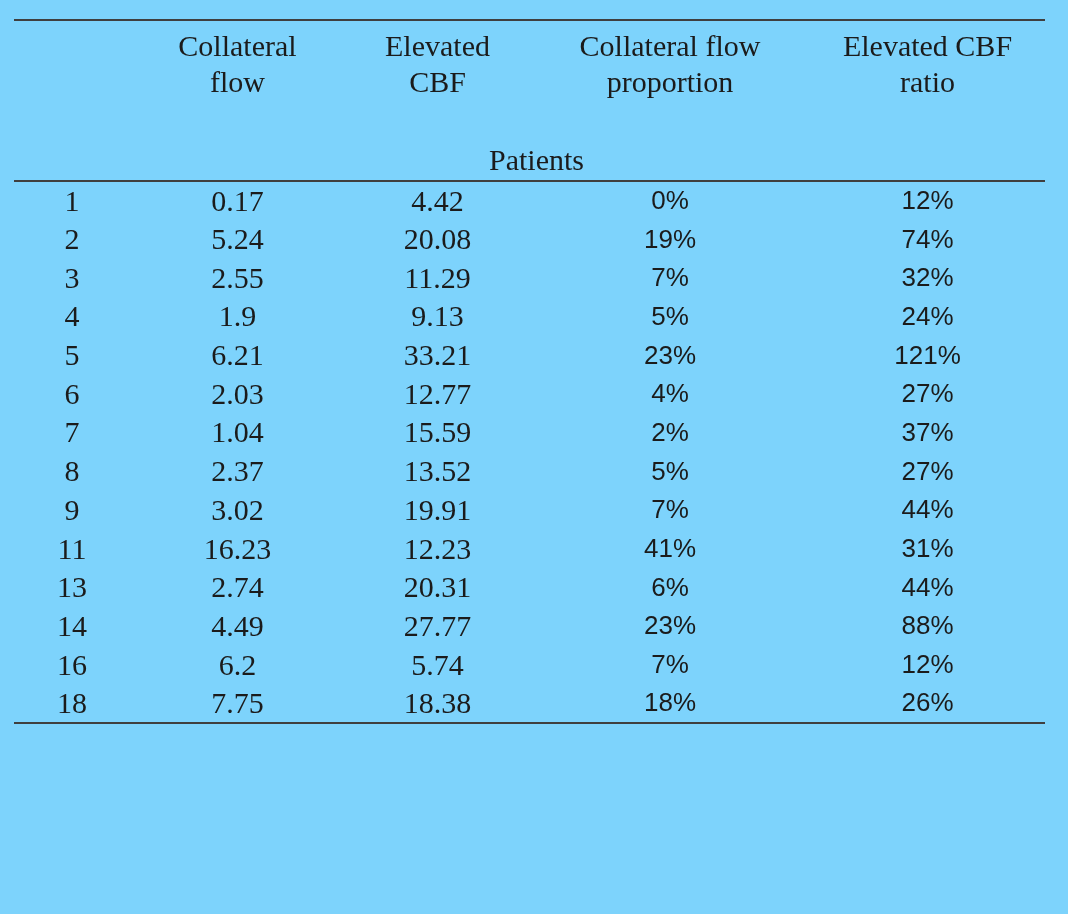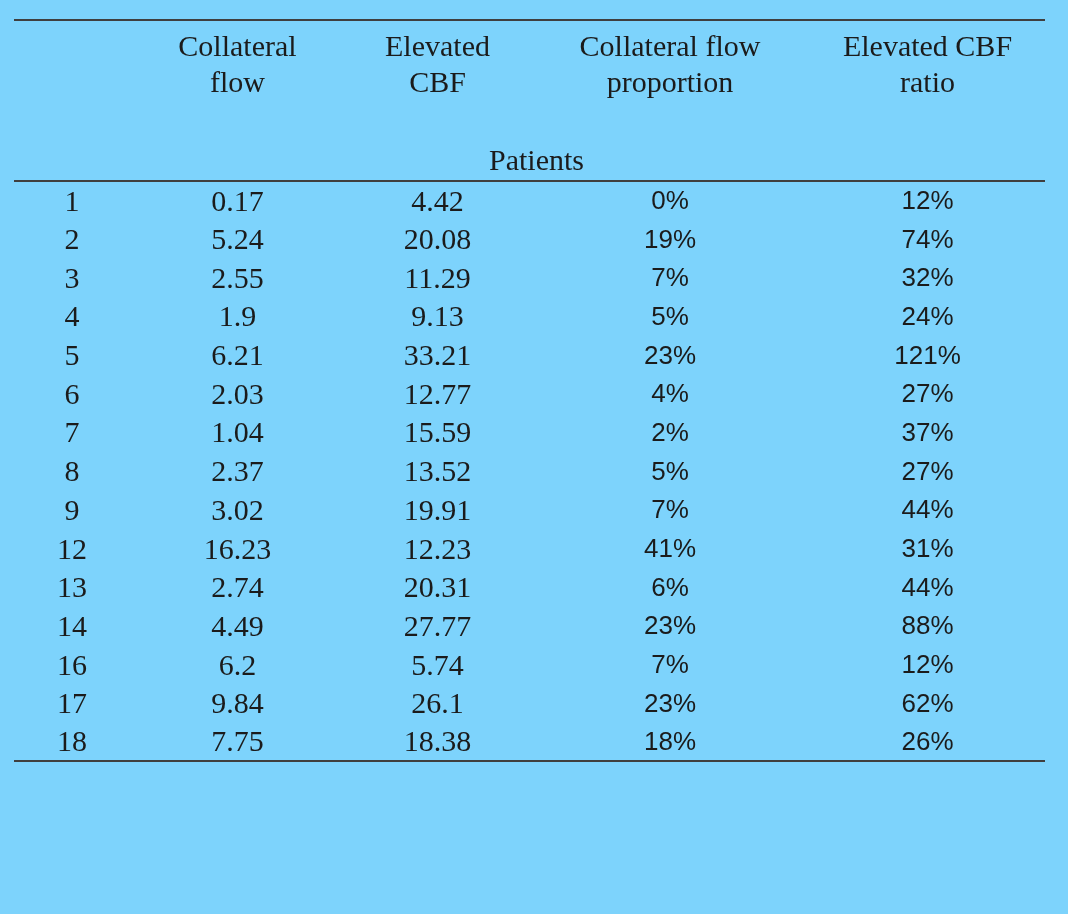--- a/index.html
+++ b/index.html
@@ -124,21 +124,21 @@
     <td class="sans">27%</td>
   </tr>
         <tr class="data-row">
     <td class="serif">9</td>
     <td class="serif">3.02</td>
     <td class="serif">19.91</td>
     <td class="sans">7%</td>
     <td class="sans">44%</td>
   </tr>
         <tr class="data-row">
-    <td class="serif">12</td>
+    <td class="serif">11</td>
     <td class="serif">16.23</td>
     <td class="serif">12.23</td>
     <td class="sans">41%</td>
     <td class="sans">31%</td>
   </tr>
         <tr class="data-row">
     <td class="serif">13</td>
     <td class="serif">2.74</td>
     <td class="serif">20.31</td>
     <td class="sans">6%</td>
@@ -152,27 +152,20 @@
     <td class="sans">88%</td>
   </tr>
         <tr class="data-row">
     <td class="serif">16</td>
     <td class="serif">6.2</td>
     <td class="serif">5.74</td>
     <td class="sans">7%</td>
     <td class="sans">12%</td>
   </tr>
         <tr class="data-row">
-    <td class="serif">17</td>
-    <td class="serif">9.84</td>
-    <td class="serif">26.1</td>
-    <td class="sans">23%</td>
-    <td class="sans">62%</td>
-  </tr>
-        <tr class="data-row">
     <td class="serif">18</td>
     <td class="serif">7.75</td>
     <td class="serif">18.38</td>
     <td class="sans">18%</td>
     <td class="sans">26%</td>
   </tr>
       </tbody>
   </table>
 </div>
 

